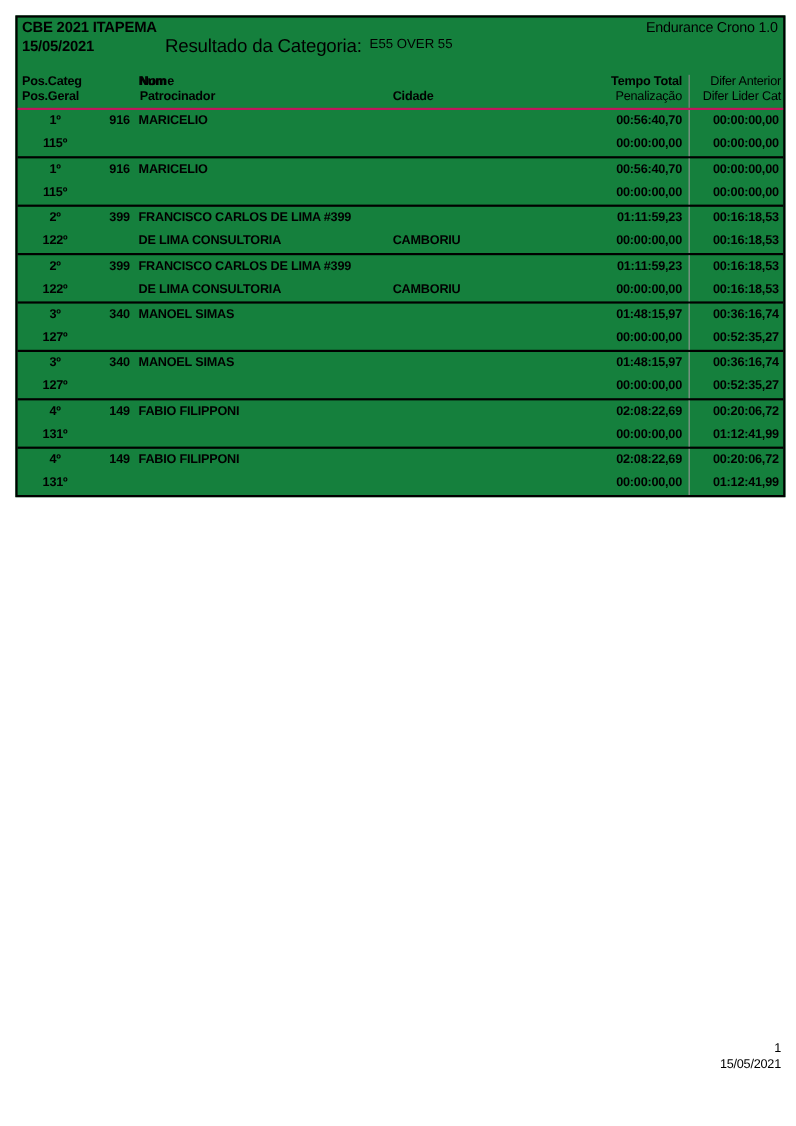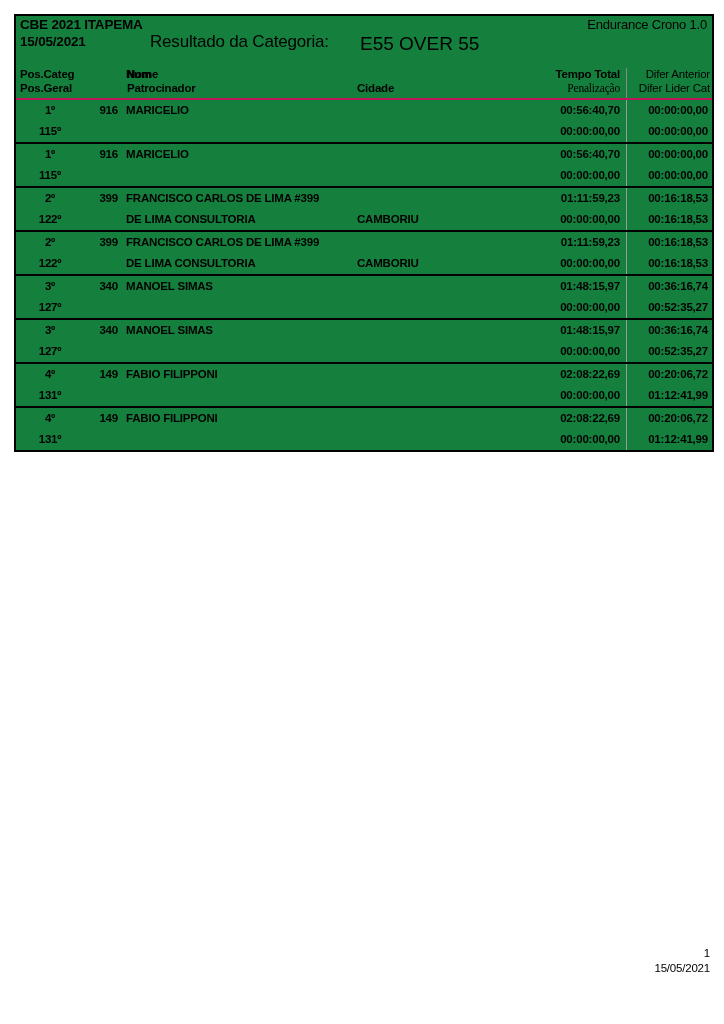--- a/index.html
+++ b/index.html
@@ -70,22 +70,22 @@
     position: absolute;
     left: 110px; top: 16px;
     font-size: 17px;
     font-weight: normal;
     letter-spacing: -0.2px;
     white-space: nowrap;
     margin-left: 24px;
   }
   .rh-category {
     position: absolute;
-    left: 344px; top: 17px;
-    font-size: 19px;
+    left: 320px; top: 17px;
+    font-size: 12px;
     font-weight: normal;
     letter-spacing: 0px;
     white-space: nowrap;
   }
 
   
   .col-head {
     position: relative;
     height: 30px;
     border-bottom: 2px solid #be185d;
@@ -100,21 +100,21 @@
   .ch.normal { font-weight: normal; }
   .ch-r { text-align: right; }
 
   .ch-poscateg   { left: 4px;  top: 0px; }
   .ch-posgeral   { left: 4px;  top: 14px; }
   .ch-num        { left: 72px; top: 0px; margin-left: 38px; }
   .ch-nome       { left: 111px; top: 0px; }
   .ch-patroc     { left: 111px; top: 14px; }
   .ch-cidade     { left: 341px; top: 14px; }
   .ch-tempo      { right: 92px; top: 0px; }
-  .ch-penal      { right: 92px; top: 14px; font-family: Liberation Serif, serif; }
+  .ch-penal      { right: 92px; top: 14px; }
   .ch-difant     { right: 2px;  top: 0px; padding-left: 34px; }
   .ch-diflider   { right: 2px;  top: 14px; margin-left: 28px; }
 
   
   .head-vrule {
     position: absolute;
     top: 0;
     bottom: 0;
     right: 85px;
     width: 1px;

